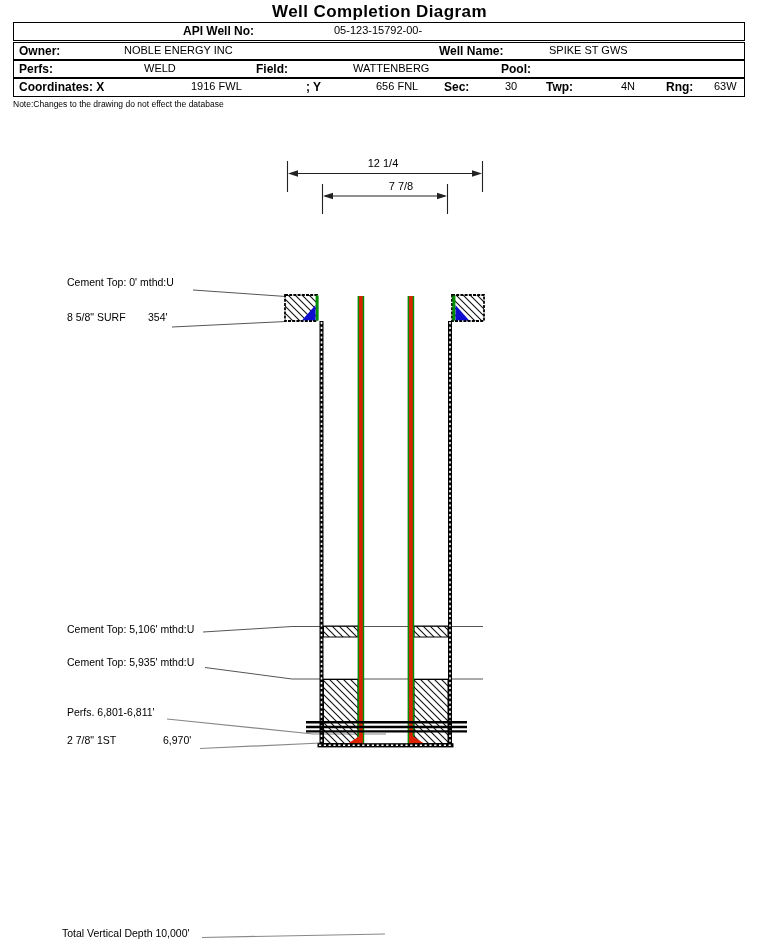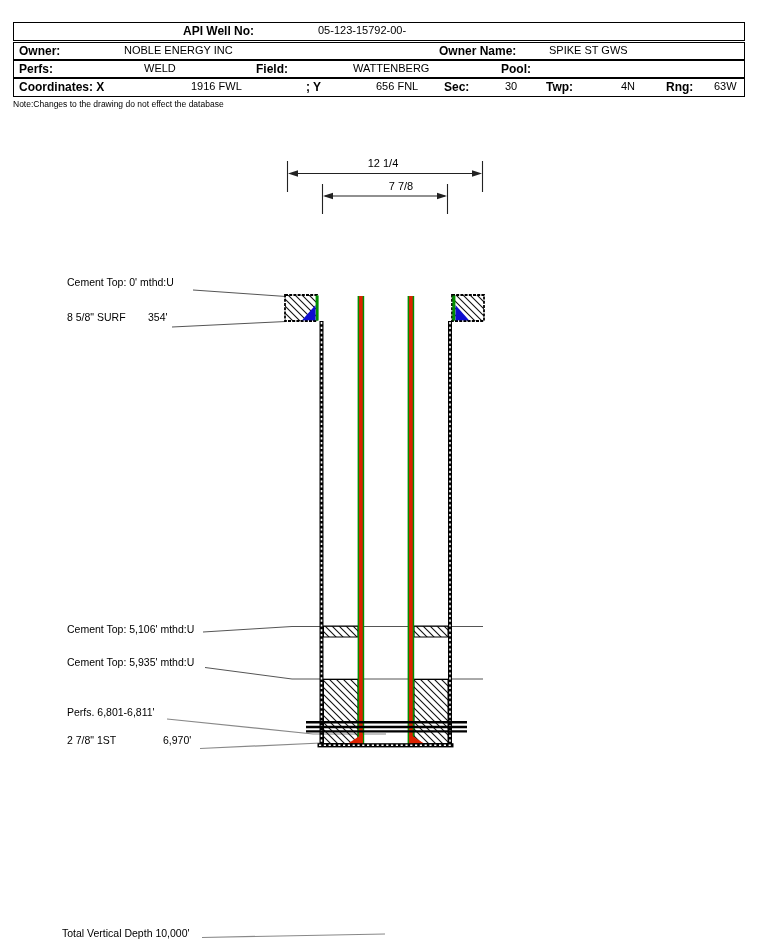--- a/index.html
+++ b/index.html
@@ -14,29 +14,30 @@
   .bore-title{top:134px;left:0;width:759px;text-align:center;font-size:15px;}
   .dim-label{text-align:center;font-size:11px;white-space:nowrap;}
   .anno{font-size:10.5px;white-space:nowrap;}
   svg{position:absolute;top:0;left:0;}
 </style>
 </head>
 <body>
 
 <div class="page">
 
+  <div class="abs page-title">Well Completion Diagram</div>
 
   <div class="abs hrow" style="top:22px;height:19px;">
     <span class="lbl" style="left:169px;">API Well No:</span>
-    <span style="left:264px;padding-left:40px;">05-123-15792-00-</span>
+    <span style="left:280px;padding-left:40px;">05-123-15792-00-</span>
   </div>
   <div class="abs hrow" style="top:42px;height:18px;padding-left:24px;">
     <span class="lbl" style="left:5px;">Owner:</span>
     <span style="left:110px;">NOBLE ENERGY INC</span>
-    <span class="lbl" style="left:425px;">Owner Name:</span>
+    <span class="lbl" style="left:425px;">Well Name:</span>
     <span style="left:535px;">SPIKE ST GWS</span>
   </div>
   <div class="abs hrow" style="top:60px;height:18px;">
     <span class="lbl" style="left:5px;">Perfs:</span>
     <span style="left:130px;">WELD</span>
     <span class="lbl" style="left:242px;">Field:</span>
     <span style="left:339px;">WATTENBERG</span>
     <span class="lbl" style="left:487px;">Pool:</span>
     <span style="left:545px;"></span>
   </div>

